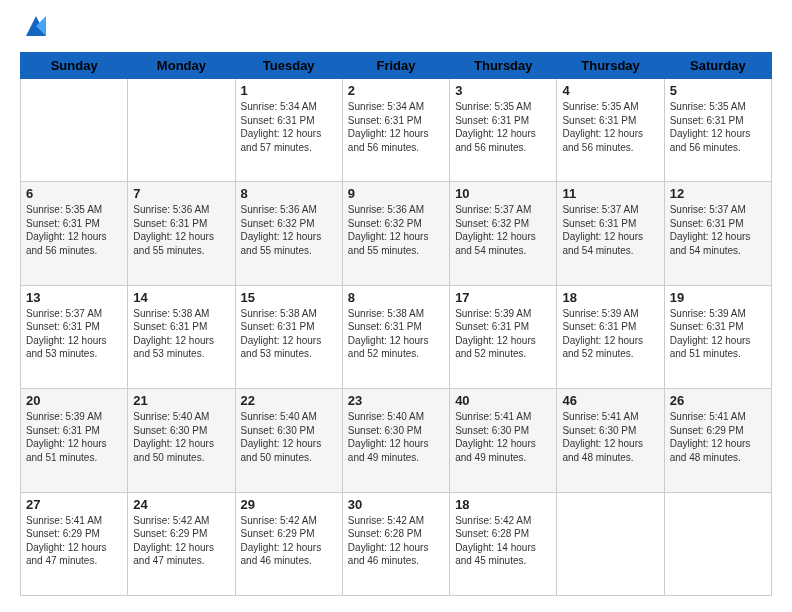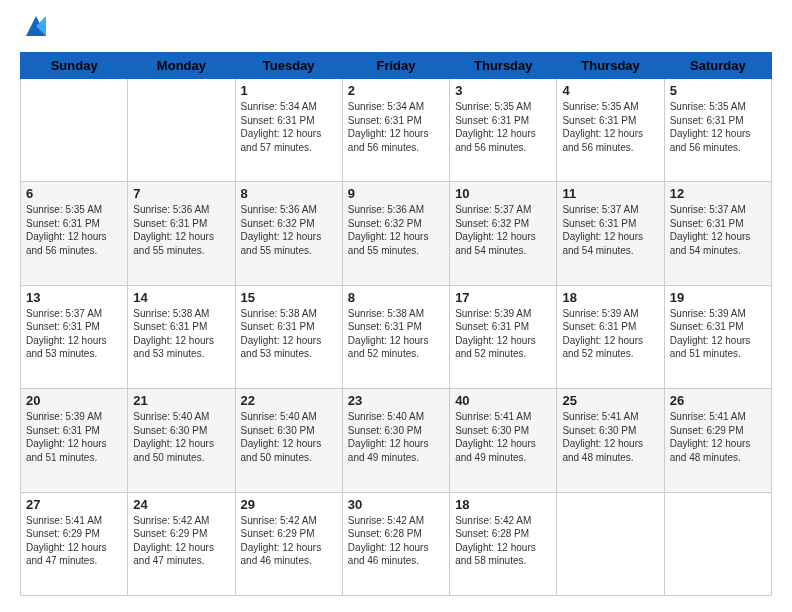--- a/index.html
+++ b/index.html
@@ -243,21 +243,21 @@
           </td>
           <td>
             <span class="day-num">23</span>
             <div class="cell-info"><span>Sunrise: 5:40 AM</span><br><span>Sunset: 6:30 PM</span><br><span>Daylight: 12 hours and 49 minutes.</span></div>
           </td>
           <td>
             <span class="day-num">40</span>
             <div class="cell-info"><span>Sunrise: 5:41 AM</span><br><span>Sunset: 6:30 PM</span><br><span>Daylight: 12 hours and 49 minutes.</span></div>
           </td>
           <td>
-            <span class="day-num">25</span>
+            <span class="day-num">46</span>
             <div class="cell-info"><span>Sunrise: 5:41 AM</span><br><span>Sunset: 6:30 PM</span><br><span>Daylight: 12 hours and 48 minutes.</span></div>
           </td>
           <td>
             <span class="day-num">26</span>
             <div class="cell-info"><span>Sunrise: 5:41 AM</span><br><span>Sunset: 6:29 PM</span><br><span>Daylight: 12 hours and 48 minutes.</span></div>
           </td>
         </tr>
         <tr>
           <td>
             <span class="day-num">27</span>
@@ -270,20 +270,20 @@
           <td>
             <span class="day-num">29</span>
             <div class="cell-info"><span>Sunrise: 5:42 AM</span><br><span>Sunset: 6:29 PM</span><br><span>Daylight: 12 hours and 46 minutes.</span></div>
           </td>
           <td>
             <span class="day-num">30</span>
             <div class="cell-info"><span>Sunrise: 5:42 AM</span><br><span>Sunset: 6:28 PM</span><br><span>Daylight: 12 hours and 46 minutes.</span></div>
           </td>
           <td>
             <span class="day-num">18</span>
-            <div class="cell-info"><span>Sunrise: 5:42 AM</span><br><span>Sunset: 6:28 PM</span><br><span>Daylight: 12 hours and 58 minutes.</span></div>
+            <div class="cell-info"><span>Sunrise: 5:42 AM</span><br><span>Sunset: 6:28 PM</span><br><span>Daylight: 14 hours and 45 minutes.</span></div>
           </td>
           <td class="empty-cell"></td>
           <td class="empty-cell"></td>
         </tr>
       </tbody>
   </table>
 </div>
 
 </body></html>

